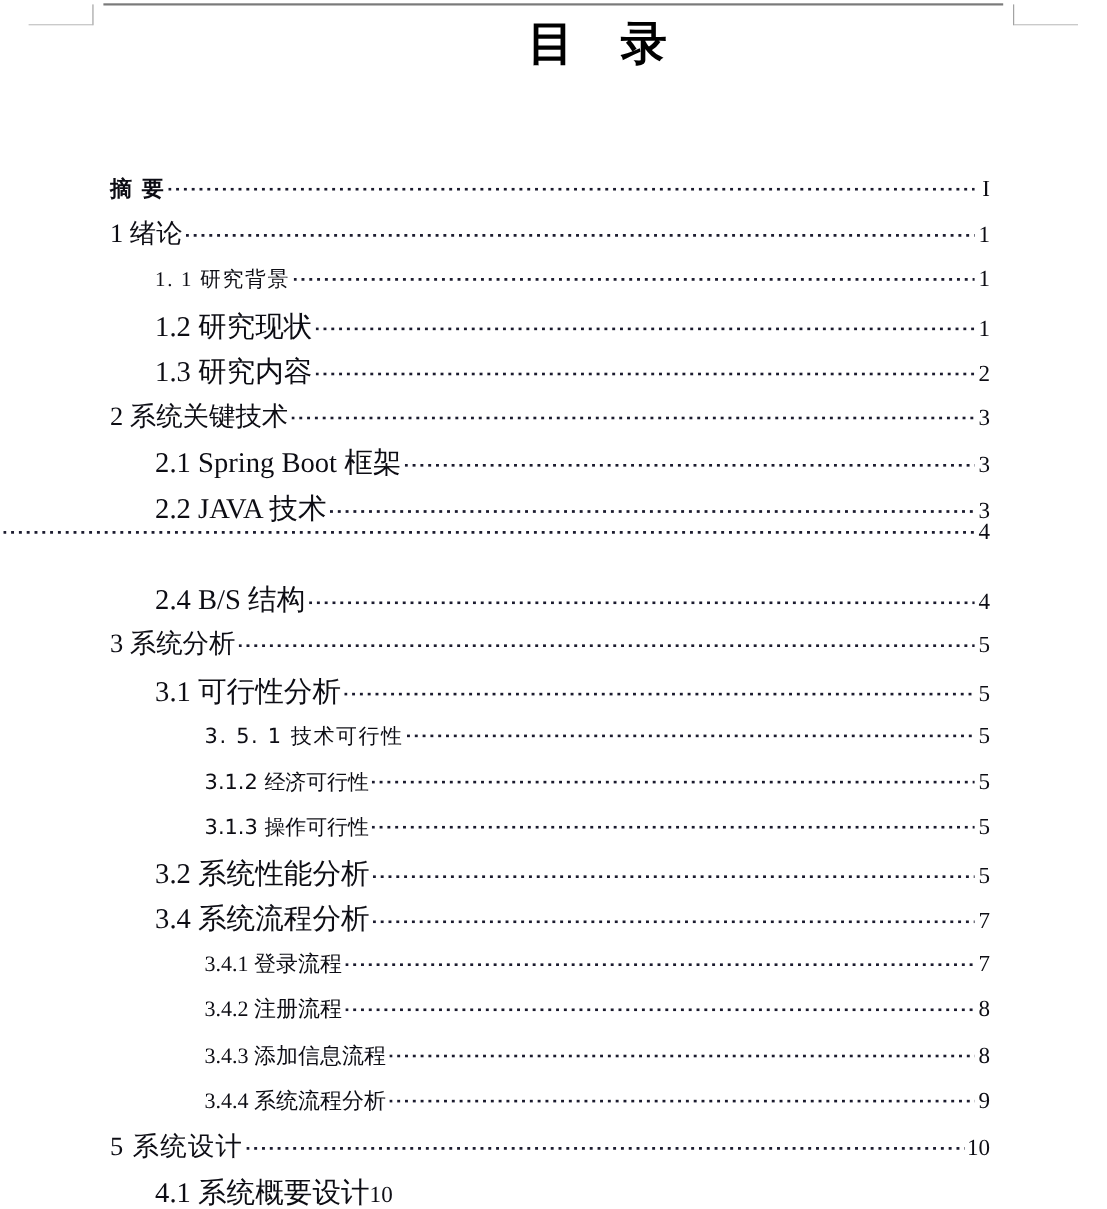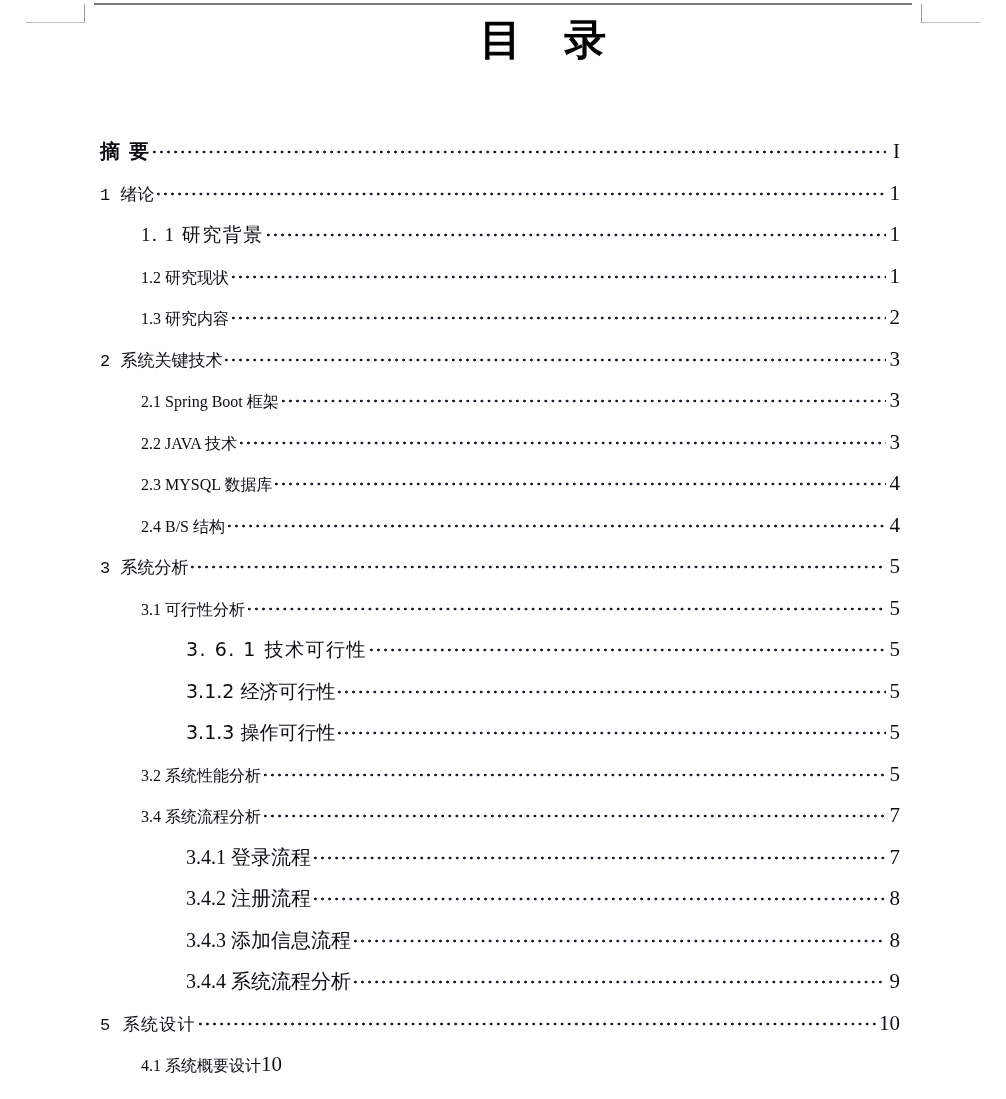--- a/index.html
+++ b/index.html
@@ -96,20 +96,21 @@
     height: 41.5px;
     padding-right: 106px;
     box-sizing: border-box;
     white-space: nowrap;
   }
   .toc-label {
     flex: 0 0 auto;
     font-size: 21px;
     line-height: 41.5px;
     color: #0d0d14;
+    margin-top: 20px;
   }
   .toc-leader {
     flex: 1 1 auto;
     height: 1px;
     margin: 0 2px 0 3px;
     position: relative;
     top: -4px;
     overflow: hidden;
     background-image: radial-gradient(circle at 1.3px 50%, #1b1b2e 0px, #1b1b2e 1.35px, rgba(0,0,0,0) 1.6px);
     background-size: 7.1px 4px;
@@ -129,29 +130,28 @@
   
   .lvl-abstract .toc-label {
     margin-left: 100px;
     font-weight: 700;
     font-family: "DejaVu Sans", "Liberation Sans", sans-serif;
     font-size: 20px;
     letter-spacing: 1px;
   }
   .lvl-1 .toc-label {
     margin-left: 100px;
-    font-size: 17px;
-    font-family: Liberation Mono, monospace;
+    font-size: 24px;
   }
   .lvl-1.wide .toc-label {
     letter-spacing: 1.2px;
   }
   .lvl-2 .toc-label {
     margin-left: 141px;
-    font-size: 16px;
+    font-size: 26px;
   }
   .lvl-3 .toc-label {
     margin-left: 186px;
     font-size: 20px;
   }
   .lvl-3.sans .toc-label {
     font-family: "DejaVu Sans", "Liberation Sans", sans-serif;
     font-size: 19px;
   }
   .lvl-3.sans-wide .toc-label {
@@ -213,41 +213,40 @@
       <span class="toc-label">2.1 Spring Boot 框架</span>
       <span class="toc-leader"></span>
       <span class="toc-page">3</span>
     </div>
     <div class="toc-row lvl-2">
       <span class="toc-label">2.2 JAVA 技术</span>
       <span class="toc-leader"></span>
       <span class="toc-page">3</span>
     </div>
     <div class="toc-row lvl-2">
-      <span class="toc-label">2.3 MYSQL 数据库</span>
       <span class="toc-leader"></span>
       <span class="toc-page">4</span>
     </div>
     <div class="toc-row lvl-2">
       <span class="toc-label">2.4 B/S 结构</span>
       <span class="toc-leader"></span>
       <span class="toc-page">4</span>
     </div>
     <div class="toc-row lvl-1">
       <span class="toc-label">3  系统分析</span>
       <span class="toc-leader"></span>
       <span class="toc-page">5</span>
     </div>
     <div class="toc-row lvl-2">
       <span class="toc-label">3.1  可行性分析</span>
       <span class="toc-leader"></span>
       <span class="toc-page">5</span>
     </div>
     <div class="toc-row lvl-3 sans-wide">
-      <span class="toc-label">3. 6. 1  技术可行性</span>
+      <span class="toc-label">3. 5. 1  技术可行性</span>
       <span class="toc-leader"></span>
       <span class="toc-page">5</span>
     </div>
     <div class="toc-row lvl-3 sans">
       <span class="toc-label">3.1.2 经济可行性</span>
       <span class="toc-leader"></span>
       <span class="toc-page">5</span>
     </div>
     <div class="toc-row lvl-3 sans">
       <span class="toc-label">3.1.3 操作可行性</span>

